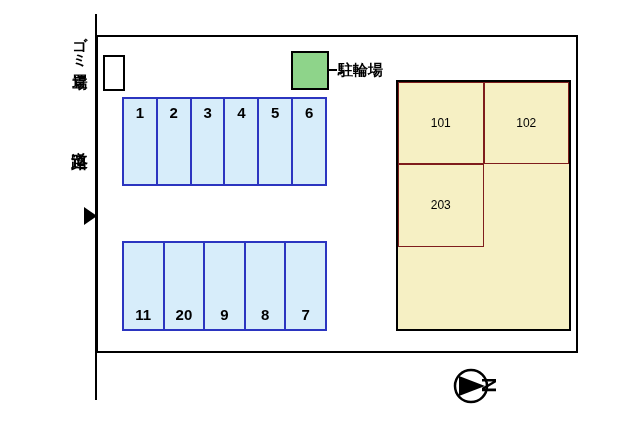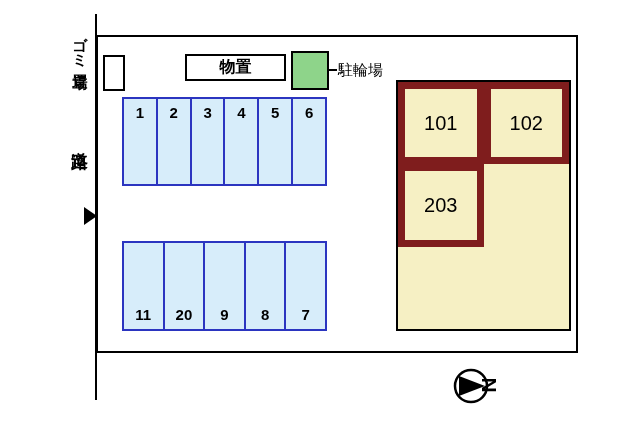--- a/index.html
+++ b/index.html
@@ -81,21 +81,21 @@
   }
   .bicycle-tick {
     position: absolute;
     left: 329px; top: 69px;
     width: 8px; height: 2px;
     background: #000;
   }
   .bicycle-label {
     position: absolute;
     left: 338px; top: 61px;
-    font-size: 15px; font-weight: normal;
+    font-size: 15px; font-weight: bold;
   }
 
   
   .parking-row {
     position: absolute;
     left: 122px;
     width: 205px;
     display: flex;
     box-sizing: border-box;
   }
@@ -129,23 +129,23 @@
     left: 396px; top: 80px;
     width: 175px; height: 251px;
     border: 2px solid #000;
     background: #f6f0c4;
     box-sizing: border-box;
     display: grid;
     grid-template-columns: 1fr 1fr;
     grid-template-rows: 1fr 1fr 1fr;
   }
   .unit-cell {
-    border: 7px solid #7f1d1d;
+    border: 1px solid #7f1d1d;
     display: flex; align-items: center; justify-content: center;
-    font-size: 20px;
+    font-size: 12px;
   }
 
   
   .compass { position: absolute; left: 452px; top: 366px; }
   .compass-n {
     position: absolute;
     left: 481px; top: 373px;
     font-size: 21px; font-weight: bold;
     transform: rotate(90deg);
   }
@@ -157,23 +157,20 @@
 
   <div class="prop-line"></div>
   <div class="boundary"></div>
 
   <div class="v-label garbage-label">ゴミ置場</div>
   <div class="garbage-box"></div>
 
   <div class="v-label road-label">道路</div>
   <div class="road-arrow"></div>
 
-  <div class="storage">
-    <span>物置</span>
-  </div>
 
   <div class="bicycle"></div>
   <div class="bicycle-tick"></div>
   <div class="bicycle-label">駐輪場</div>
 
   <div class="parking-row parking-row-top">
     <div class="parking-cell">1</div>
     <div class="parking-cell">2</div>
     <div class="parking-cell">3</div>
     <div class="parking-cell">4</div>

